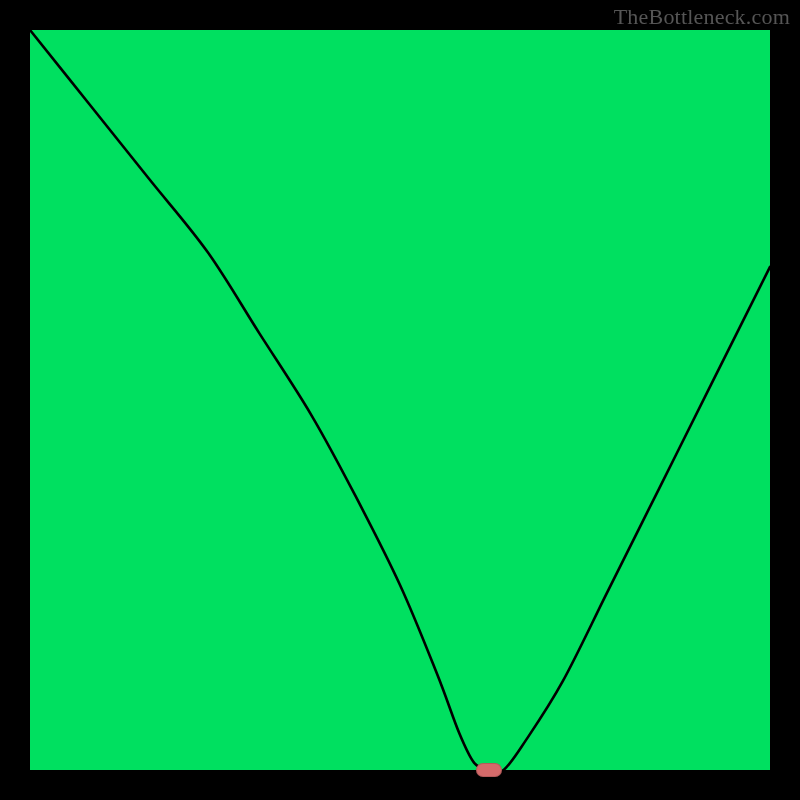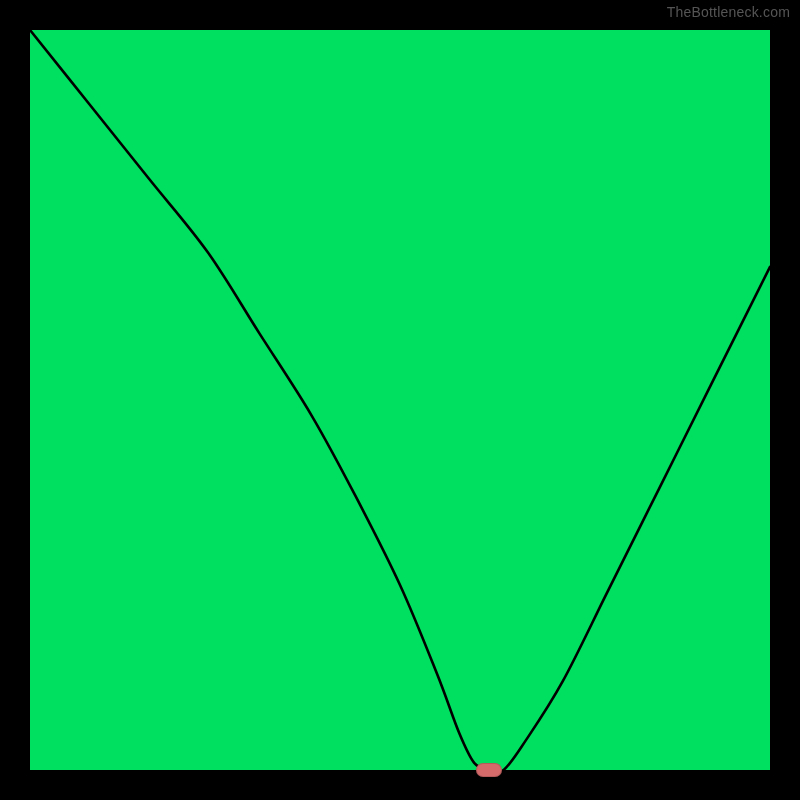--- a/index.html
+++ b/index.html
@@ -15,24 +15,25 @@
     position: relative;
     width: 800px;
     height: 800px;
     background: #000;
   }
   .watermark {
     position: absolute;
     top: 4px;
     right: 10px;
     color: #555;
-    font-size: 14px;
+    font-size: 22px;
     font-weight: 500;
     letter-spacing: 0.2px;
     z-index: 10;
+    font-family: Liberation Serif, serif;
   }
   .plot-area {
     position: absolute;
     left: 30px;
     top: 30px;
     width: 740px;
     height: 740px;
   }
   
   .bg-gradient {

